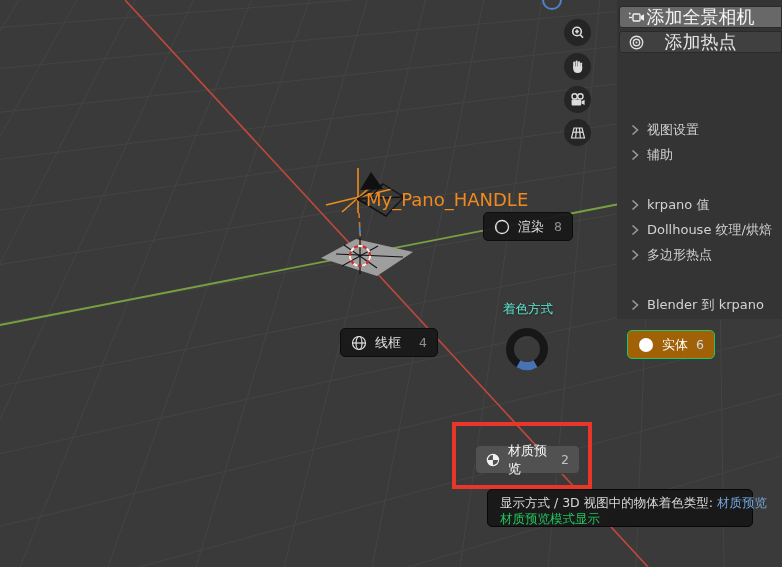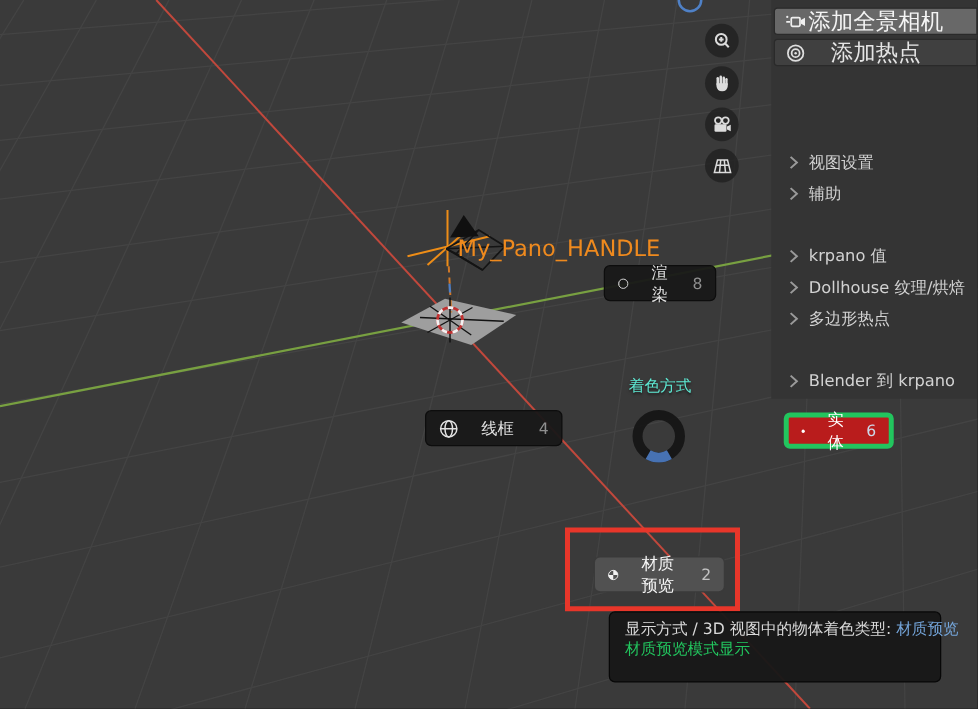--- a/index.html
+++ b/index.html
@@ -24,36 +24,36 @@
             font-size:18px;color:#e4e4e4;}
   .menu-row .mico{position:absolute;left:8px;top:2px;width:17px;height:17px;}
   .menu-row.hl{background:#686868;color:#f4f4f4;}
   .menu-row.dk{background:#404040;color:#e5e5e5;}
   .sec{position:absolute;left:0;width:165px;height:25px;display:flex;align-items:center;
        font-size:13px;color:#d2d2d2;}
   .sec .chev{margin:0 8px 0 14px;display:flex;}
 
   
   .pie-btn{position:absolute;height:29px;border-radius:5px;display:flex;align-items:center;
-           padding:0 10px;gap:18px;font-size:13px;z-index:4;}
+           padding:0 10px;gap:8px;font-size:13px;z-index:4;}
   .pie-btn .num{margin-left:auto;font-size:12.5px;}
   .pie-dark{background:rgba(24,24,24,.95);border:1px solid #0d0d0d;color:#e2e2e2;}
   .pie-dark .num{color:#8f8f8f;}
-  .pie-blue{background:#b91c1c;border:4px solid #22c55e;color:#ffffff;}
+  .pie-blue{background:#a16207;border:1px solid #22c55e;color:#ffffff;}
   .pie-blue .num{color:#cdd7e8;}
   .pie-hover{background:#515151;border:1px solid #3a3a3a;color:#f6f6f6;}
   .pie-hover .num{color:#c2c2c2;}
   .pie-title{position:absolute;left:528px;top:301px;transform:translateX(-50%);
              color:#5eead4;font-size:12.5px;z-index:4;text-shadow:0 1px 2px rgba(0,0,0,.6);white-space:nowrap;}
   .pie-center{position:absolute;left:503px;top:325px;z-index:4;}
 
   
   .red-rect{position:absolute;left:452px;top:422px;width:140px;height:67px;
             border:4px solid #e8362a;z-index:5;}
-  .tooltip{position:absolute;left:487px;top:489px;width:266px;height:57px;
+  .tooltip{position:absolute;left:487px;top:489px;width:266px;height:38px;
            background:rgba(24,24,24,.96);border:1px solid #070707;border-radius:5px;
            padding:5px 12px;font-size:12.5px;line-height:16px;z-index:6;color:#d9d9d9;white-space:nowrap;}
   .tooltip .val{color:#74a5da;}
   .tooltip .l2{color:#22c55e;}
 
   .obj-label{position:absolute;left:366px;top:189px;color:#ef8a1e;font-size:18px;z-index:1;white-space:nowrap;}
 </style>
 </head>
 <body>
 
@@ -231,21 +231,21 @@
         <span>Blender 到 krpano</span>
       </div>
   </div>
 
   <div class="pie-title">着色方式</div>
   <svg class="pie-center" width="50" height="50">
     <circle cx="24" cy="24" r="17" fill="none" stroke="rgba(18,18,18,0.88)" stroke-width="8"></circle>
     <path d="M 32.5 38.7 A 17 17 0 0 1 15.5 38.7" fill="none" stroke="#4772b3" stroke-width="8"></path>
   </svg>
 
-  <div class="pie-btn pie-dark" style="left:340px;top:328px;width:110px">
+  <div class="pie-btn pie-dark" style="left:340px;top:328px;width:98px">
     <svg width="16" height="16" viewBox="0 0 16 16" fill="none" stroke="#e2e2e2" stroke-width="1.2">
       <circle cx="8" cy="8" r="6.5"></circle>
         <ellipse cx="8" cy="8" rx="3" ry="6.5"></ellipse>
         <line x1="1.5" y1="8" x2="14.5" y2="8"></line>
     </svg>
     <span>线框</span>
     <span class="num">4</span>
   </div>
 
   <div class="pie-btn pie-dark" style="left:483px;top:212px;width:90px">

